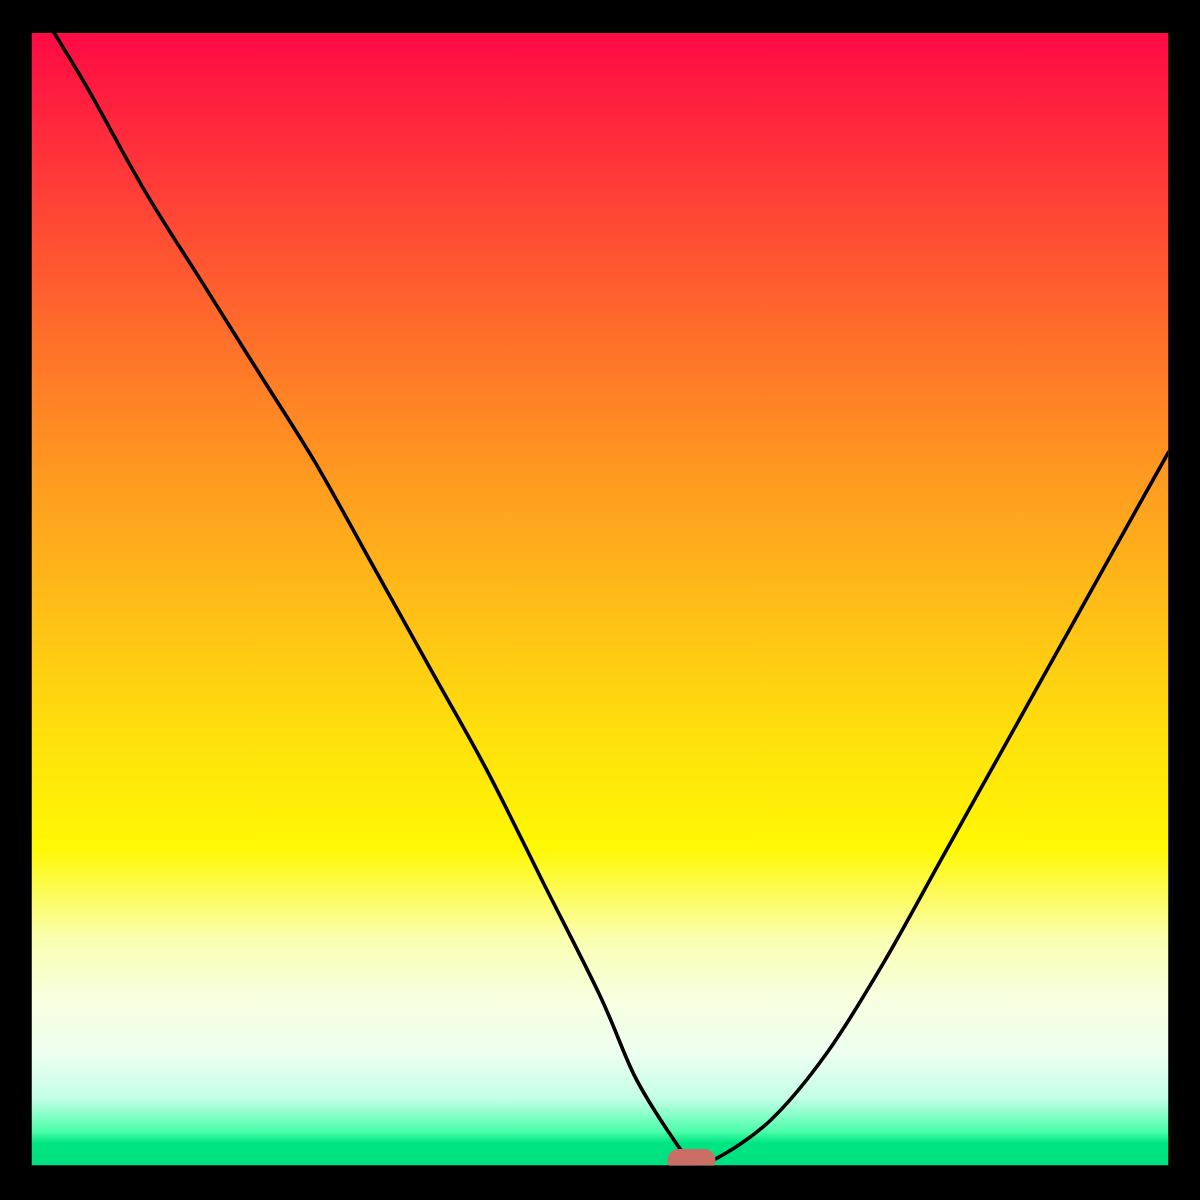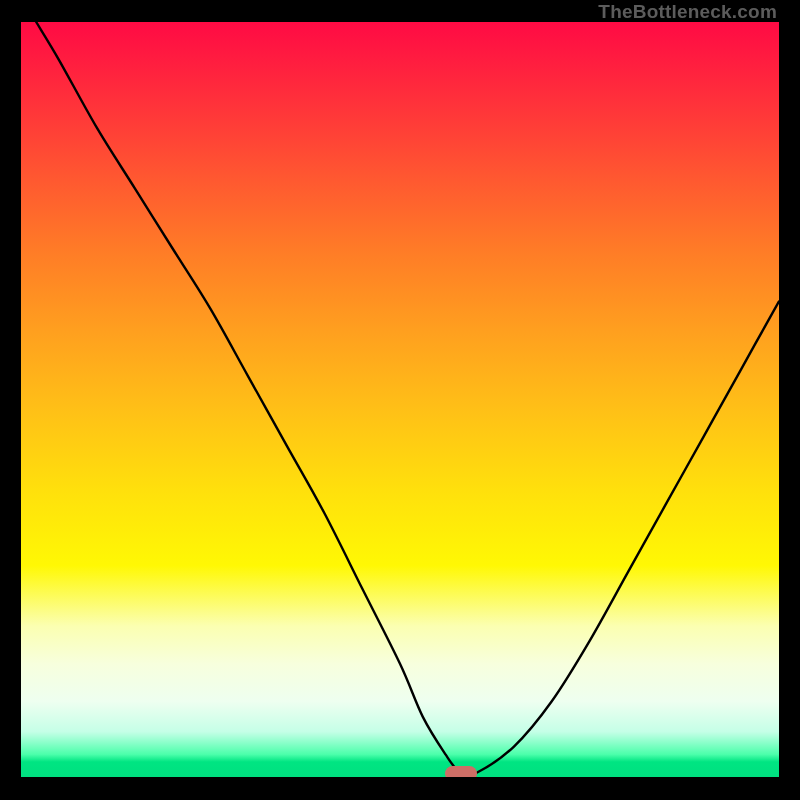--- a/index.html
+++ b/index.html
@@ -82,15 +82,14 @@
   <div class="plot-area">
     <div class="gradient-bg"></div>
 
     <svg class="curve-svg" width="758" height="755" viewBox="0 0 758 755" preserveAspectRatio="none">
       <path fill="none" stroke="#000" stroke-width="2.4" stroke-linejoin="round" stroke-linecap="round" d="M 15.2 0.0 C 18.9 6.3 27.8 20.1 37.9 37.8 C 48.0 55.4 63.2 84.3 75.8 105.7 C 88.4 127.1 101.1 146.0 113.7 166.1 C 126.3 186.2 139.0 206.4 151.6 226.5 C 164.2 246.6 176.9 265.5 189.5 286.9 C 202.1 308.3 214.8 332.2 227.4 354.8 C 240.0 377.5 252.7 400.1 265.3 422.8 C 277.9 445.5 290.6 466.8 303.2 490.8 C 315.8 514.7 328.5 541.1 341.1 566.3 C 353.7 591.4 368.9 620.4 379.0 641.8 C 389.1 663.1 394.2 679.5 401.7 694.6 C 409.3 709.7 418.2 722.9 424.5 732.4 C 430.8 741.8 434.6 748.1 439.6 751.2 C 444.7 754.4 446.0 755.6 454.8 751.2 C 463.6 746.8 480.1 736.8 492.7 724.8 C 505.3 712.8 518.0 697.1 530.6 679.5 C 543.2 661.9 555.9 640.5 568.5 619.1 C 581.1 597.7 593.8 573.8 606.4 551.1 C 619.0 528.5 631.7 505.8 644.3 483.2 C 656.9 460.6 669.6 437.9 682.2 415.3 C 694.8 392.6 707.5 369.9 720.1 347.3 C 732.7 324.6 751.7 290.7 758.0 279.4"></path>
     </svg>
 
     <div class="marker" style="left: 423.64px; top: 744px;"></div>
   </div>
 
-  <div class="watermark">TheBottleneck.com</div>
 
 </div>
 
 </body></html>

